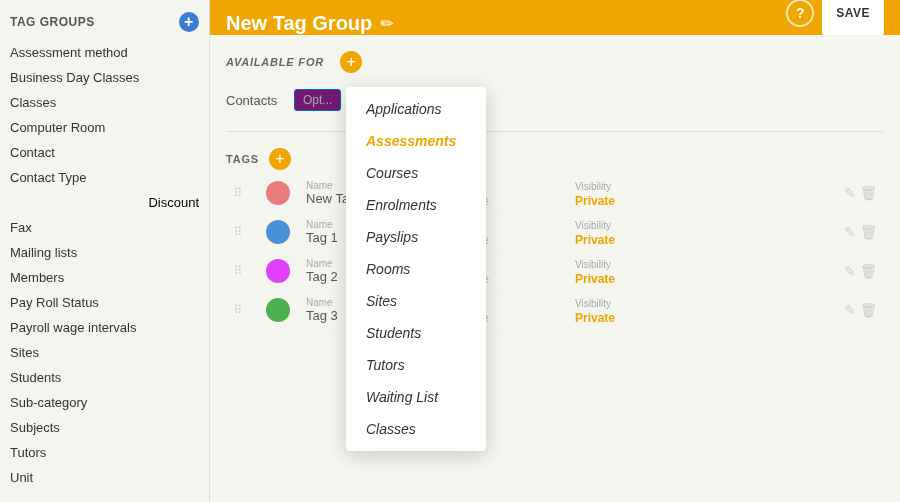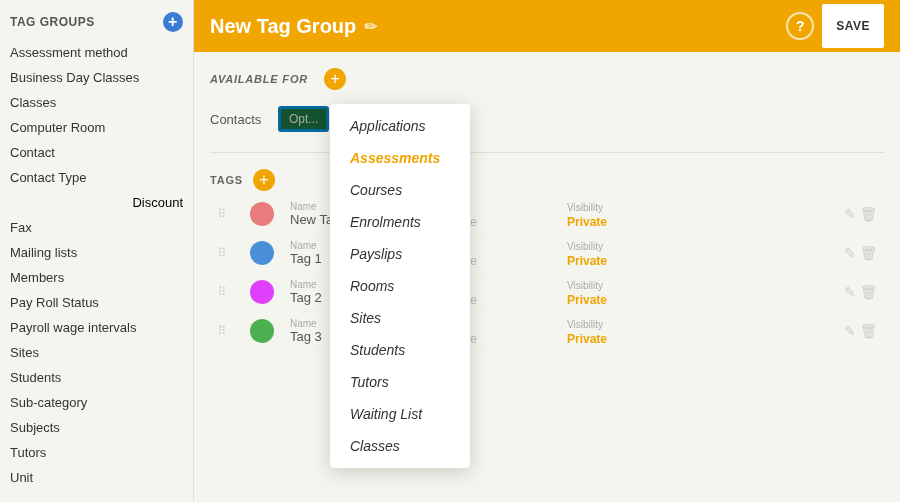--- a/index.html
+++ b/index.html
@@ -1,20 +1,20 @@
 <!DOCTYPE html>
 <html><head>
   <meta charset="utf-8">
   <style>
     * { box-sizing: border-box; margin: 0; padding: 0; }
     body { font-family: -apple-system, BlinkMacSystemFont, 'Segoe UI', sans-serif; font-size: 13px; background: #f5f5f0; display: flex; height: 502px; overflow: hidden; }
 
     
     #sidebar {
-      width: 194px;
+      width: 210px;
       background: #f5f5f0;
       border-right: 1px solid #e0e0d8;
       display: flex;
       flex-direction: column;
       height: 100%;
       overflow-y: auto;
     }
     #sidebar-header {
       display: flex;
       align-items: center;
@@ -51,23 +51,23 @@
       display: flex;
       flex-direction: column;
       height: 100%;
       overflow: hidden;
     }
 
     
     #header {
       background: #f0a500;
       padding: 0 16px;
-      height: 52px;
-      display: flex;
-      align-items: center;
+      height: 35px;
+      display: flex;
+      align-items: flex-end;
       justify-content: space-between;
     }
     #header-left {
       display: flex;
       align-items: center;
       gap: 8px;
     }
     #header-title {
       color: white;
       font-size: 20px;
@@ -168,22 +168,22 @@
       margin-bottom: 20px;
     }
     #contacts-label {
       font-size: 13px;
       color: #555;
       min-width: 60px;
     }
     #contacts-opt {
       font-size: 12px;
       color: #aaa;
-      border: 3px solid #0369a1;
-      background: #14532d;
+      border: 1px solid #0369a1;
+      background: #701a75;
       padding: 3px 8px;
       border-radius: 3px;
     }
     #contacts-unlimited {
       font-size: 12px;
       color: #666;
       border: 1px solid #ddd;
       background: white;
       padding: 3px 8px;
       border-radius: 3px;

